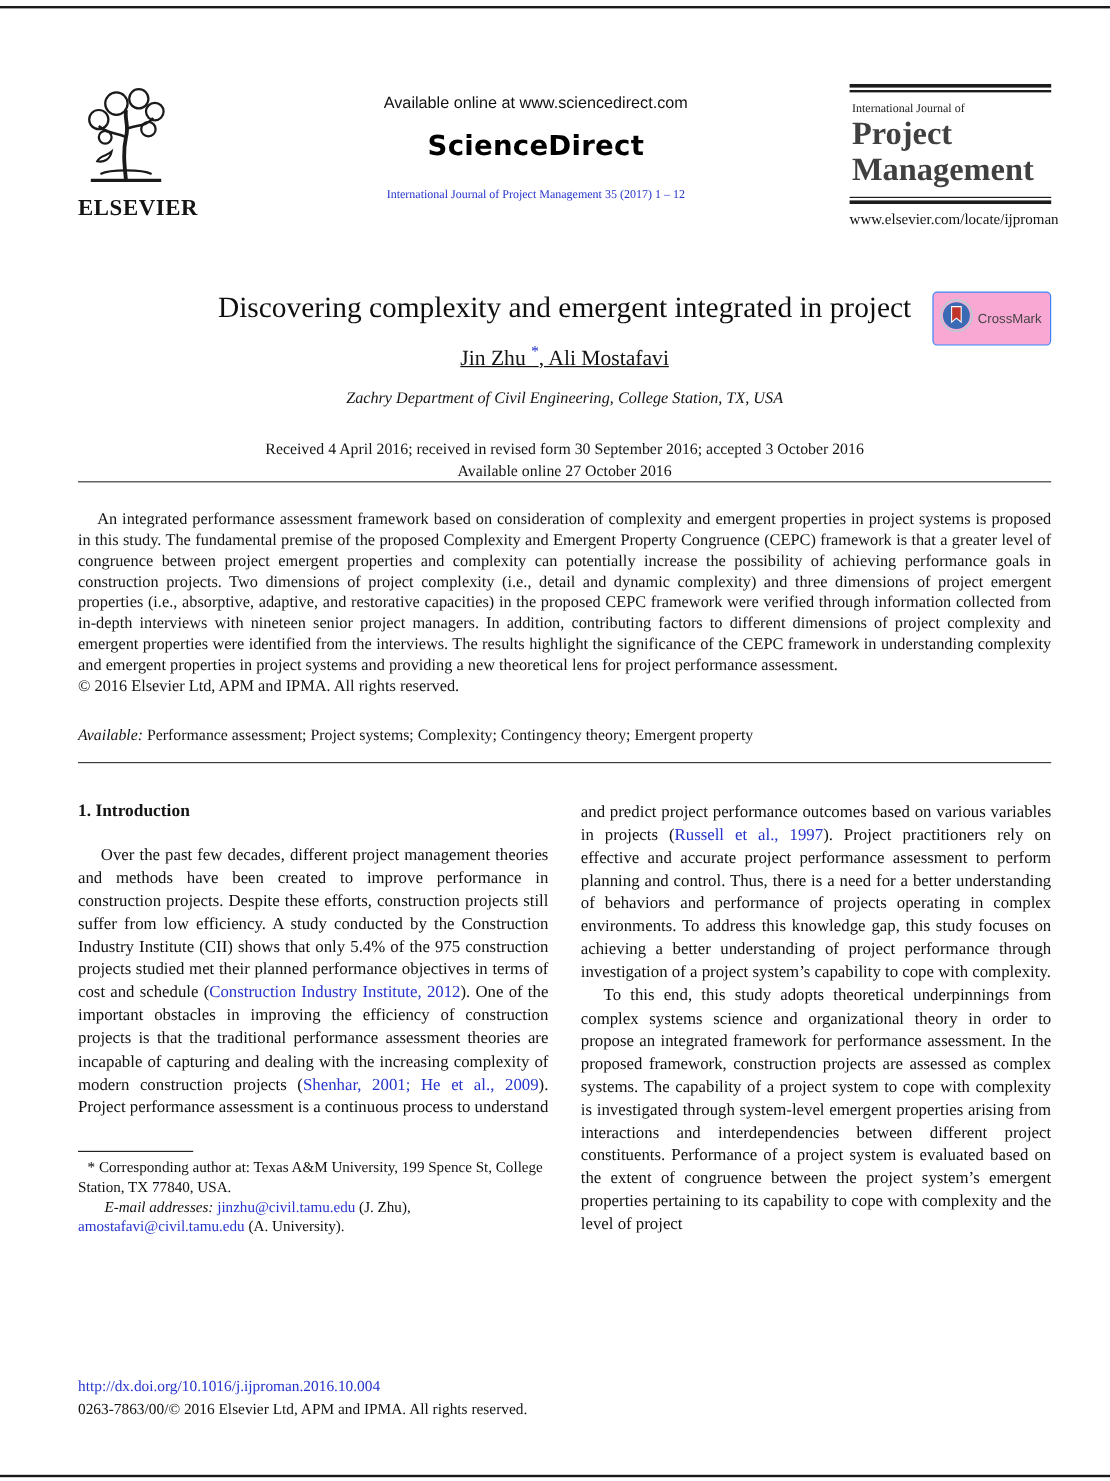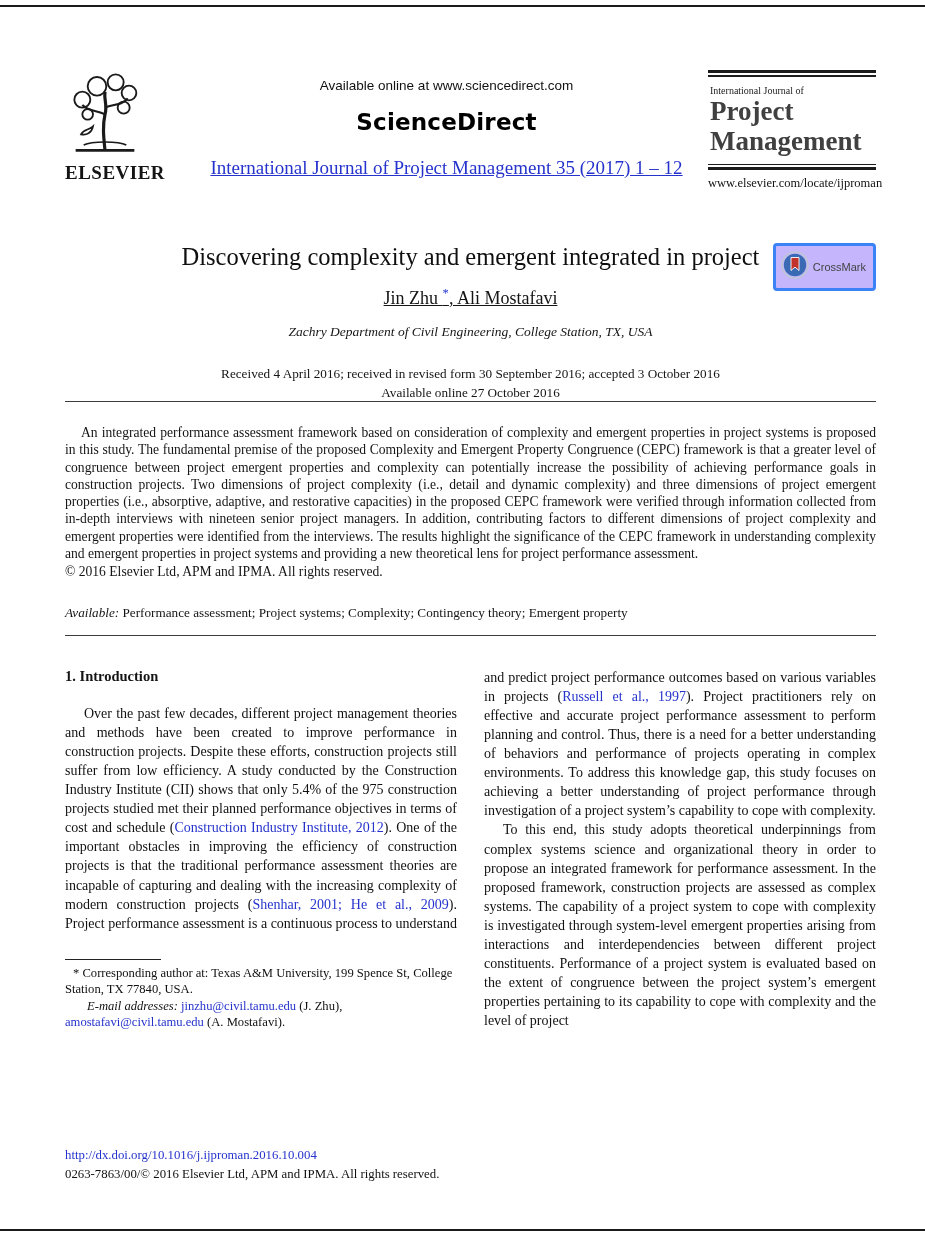--- a/index.html
+++ b/index.html
@@ -43,21 +43,21 @@
     font-family:"Liberation Sans","DejaVu Sans",sans-serif;
     font-size:13.5px;color:#111;
   }
   .sd-logo{
     font-family:"DejaVu Sans","Liberation Sans",sans-serif;
     font-size:23px;font-weight:bold;color:#000;
     margin-top:16px;letter-spacing:.2px;
     cursor:pointer;
   }
   .citation{
-    font-size:19px;margin-top:22px;cursor:pointer;text-decoration:underline;
+    font-size:10px;margin-top:22px;cursor:pointer;
   }
   .link{color:var(--link-blue);}
   .journal-box{width:168px;}
   .jb-rule{background:#1c1c1c;}
   .jb-rule.thick{height:3px;}
   .jb-rule.thin{height:1.5px;margin-top:2px;}
   .jb-rule.thin-b{height:1.5px;margin-bottom:2px;}
   .jb-line1{
     font-size:10px;margin:8px 0 0 2px;color:#222;
   }
@@ -71,22 +71,22 @@
 
   
   .title-block{position:relative;margin-top:50px;text-align:center;}
   h1{
     font-size:24.5px;font-weight:400;line-height:31px;color:#0f0f0f;
     max-width:720px;margin:0 auto;
   }
   .crossmark{
     position:absolute;right:0;top:2px;
     display:flex;align-items:center;gap:4px;
-    border:3px solid #3b82f6;border-radius:4px;padding:5px 7px 5px 5px;
-    background:#c4b5fd;cursor:pointer;margin-left:14px;
+    border:1px solid #3b82f6;border-radius:4px;padding:5px 7px 5px 5px;
+    background:#f9a8d4;cursor:pointer;margin-left:14px;
   }
   .crossmark-label{
     font-family:"Liberation Sans","DejaVu Sans",sans-serif;
     font-size:11px;color:#444;
   }
   .authors{font-size:18px;margin-top:14px;text-decoration:underline;}
   .authors sup{font-size:70%;}
   .affiliation{font-size:13.5px;font-style:italic;margin-top:15px;}
   .received{font-size:13.2px;margin-top:26px;}
   .available-online{font-size:13.2px;margin-top:3px;}
@@ -209,21 +209,21 @@
   <hr class="rule rule-2">
 
   <section class="columns">
     <div class="col">
       <h3>1. Introduction</h3>
       <p class="indent"><span>Over the past few decades, different project management theories and methods have been created to improve performance in construction projects. Despite these efforts, construction projects still suffer from low efficiency. A study conducted by the Construction Industry Institute (CII) shows that only 5.4% of the 975 construction projects studied met their planned performance objectives in terms of cost and schedule (</span><span class="link">Construction Industry Institute, 2012</span><span>). One of the important obstacles in improving the efficiency of construction projects is that the traditional performance assessment theories are incapable of capturing and dealing with the increasing complexity of modern construction projects (</span><span class="link">Shenhar, 2001; He et al., 2009</span><span>). Project performance assessment is a continuous process to understand</span></p>
 
       <div class="footnote">
         <div class="fn-rule"></div>
         <p class="fn-corr">* Corresponding author at: Texas A&amp;M University, 199 Spence St, College Station, TX 77840, USA.</p>
-        <p class="fn-mail"><span class="it">E-mail addresses: </span><span class="link">jinzhu@civil.tamu.edu</span><span> (J. Zhu), </span><span class="link">amostafavi@civil.tamu.edu</span><span> (A. Mostafavi).</span></p>
+        <p class="fn-mail"><span class="it">E-mail addresses: </span><span class="link">jinzhu@civil.tamu.edu</span><span> (J. Zhu), </span><span class="link">amostafavi@civil.tamu.edu</span><span> (A. University).</span></p>
       </div>
     </div>
 
     <div class="col">
       <p><span>and predict project performance outcomes based on various variables in projects (</span><span class="link">Russell et al., 1997</span><span>). Project practitioners rely on effective and accurate project performance assessment to perform planning and control. Thus, there is a need for a better understanding of behaviors and performance of projects operating in complex environments. To address this knowledge gap, this study focuses on achieving a better understanding of project performance through investigation of a project system’s capability to cope with complexity.</span></p>
       <p class="indent"><span>To this end, this study adopts theoretical underpinnings from complex systems science and organizational theory in order to propose an integrated framework for performance assessment. In the proposed framework, construction projects are assessed as complex systems. The capability of a project system to cope with complexity is investigated through system-level emergent properties arising from interactions and interdependencies between different project constituents. Performance of a project system is evaluated based on the extent of congruence between the project system’s emergent properties pertaining to its capability to cope with complexity and the level of project</span></p>
     </div>
   </section>
 
   <footer class="page-footer">

